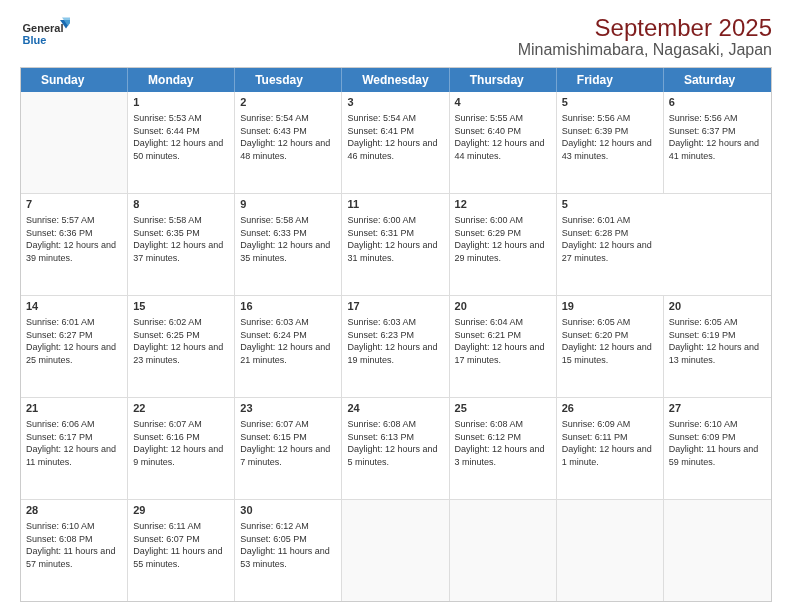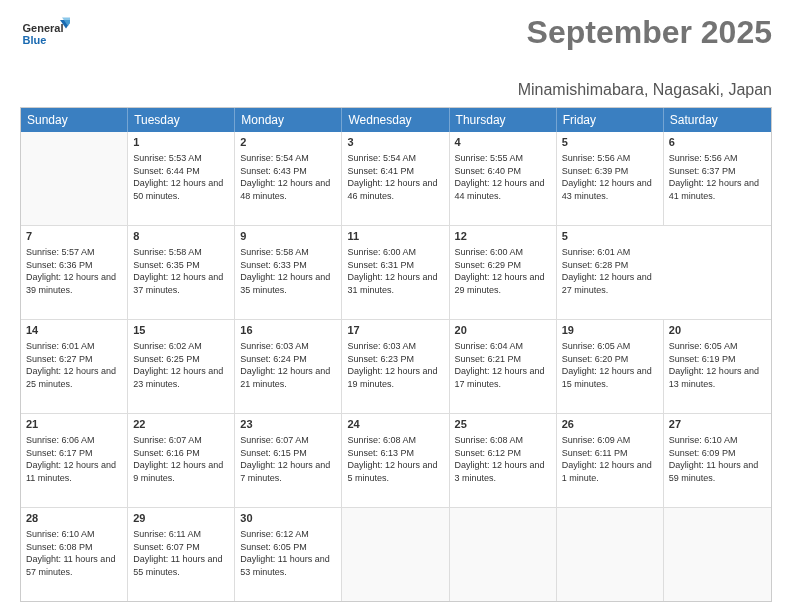--- a/index.html
+++ b/index.html
@@ -25,47 +25,46 @@
     }
     .logo {
       display: flex;
       align-items: center;
       gap: 4px;
     }
     .title-area {
       text-align: right;
     }
     .title-area h1 {
-      font-size: 32px;
-      font-weight: bold;
-      color: #737373;
+      font-size: 24px;
+      font-weight: normal;
+      color: #7f1d1d;
       line-height: 1.1;
     }
     .title-area h2 {
       font-size: 16px;
       font-weight: normal;
       color: #555;
-      margin-top: 31px;
     }
     .calendar {
       flex: 1;
       display: flex;
       flex-direction: column;
       border: 1px solid #ccc;
     }
     .cal-header {
       display: grid;
       grid-template-columns: repeat(7, 1fr);
       background: #3a7fc1;
     }
     .cal-header-cell {
       color: white;
-      font-weight: normal;
+      font-weight: bold;
       font-size: 12px;
-      padding: 5px 6px;
+      padding: 5px 20px;
       border-right: 1px solid rgba(255,255,255,0.3);
       text-align: left;
     }
     .cal-header-cell:last-child { border-right: none; }
     .cal-body {
       display: flex;
       flex-direction: column;
       flex: 1;
     }
     .cal-row {
@@ -113,22 +112,22 @@
 </div>
     <div class="title-area">
       <h1>September 2025</h1>
       <h2>Minamishimabara, Nagasaki, Japan</h2>
     </div>
   </div>
 
   <div class="calendar">
     <div class="cal-header">
     <div class="cal-header-cell">Sunday</div>
+        <div class="cal-header-cell">Monday</div>
         <div class="cal-header-cell">Tuesday</div>
-        <div class="cal-header-cell">Monday</div>
         <div class="cal-header-cell">Wednesday</div>
         <div class="cal-header-cell">Thursday</div>
         <div class="cal-header-cell">Friday</div>
         <div class="cal-header-cell">Saturday</div>
       </div>
     <div class="cal-body">
     <div class="cal-row">
           <div class="cal-cell empty"></div>
           <div class="cal-cell">
             <span class="day-num">1</span>

